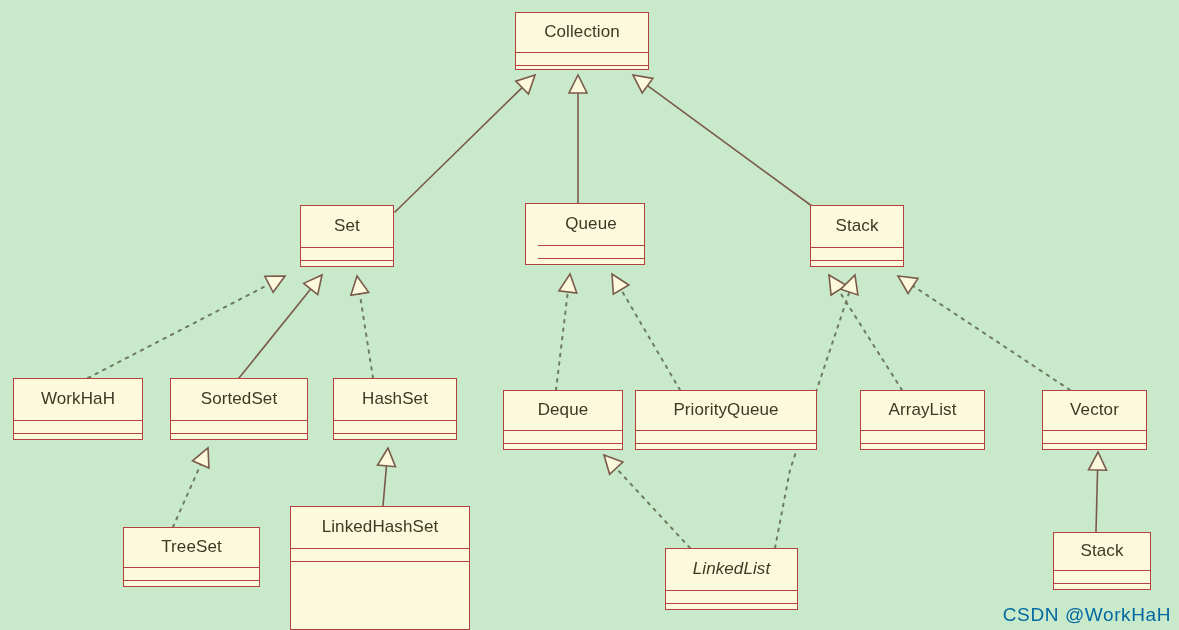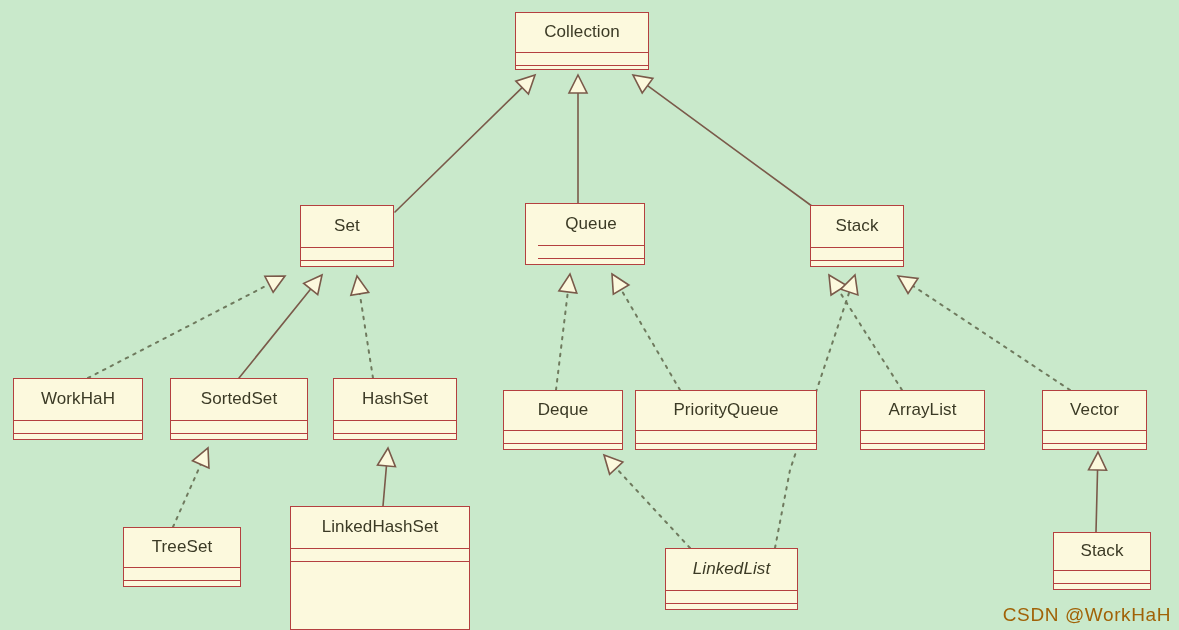--- a/index.html
+++ b/index.html
@@ -55,21 +55,21 @@
   }
   .uml-ops {
     flex: 1 1 auto;
     min-height: 10px;
   }
   #watermark {
     position: absolute;
     right: 8px;
     bottom: 4px;
     font-size: 19px;
-    color: #a16207;
+    color: #0369a1;
     letter-spacing: 0.6px;
     z-index: 9;
     white-space: nowrap;
   }
 </style>
 </head>
 <body>
 
 <div id="canvas">
 
@@ -185,21 +185,21 @@
       <div class="uml-class" style="left: 860px; top: 390px; width: 125px; height: 60px;">
         <div class="uml-name" style="height: 34px;">ArrayList</div>
         <div class="uml-attrs" style="height: 12px;"></div>
         <div class="uml-ops"></div>
       </div>
       <div class="uml-class" style="left: 1042px; top: 390px; width: 105px; height: 60px;">
         <div class="uml-name" style="height: 34px;">Vector</div>
         <div class="uml-attrs" style="height: 12px;"></div>
         <div class="uml-ops"></div>
       </div>
-      <div class="uml-class" style="left: 123px; top: 527px; width: 118px; height: 60px;">
+      <div class="uml-class" style="left: 123px; top: 527px; width: 137px; height: 60px;">
         <div class="uml-name" style="height: 34px;">TreeSet</div>
         <div class="uml-attrs" style="height: 12px;"></div>
         <div class="uml-ops"></div>
       </div>
       <div class="uml-class" style="left: 290px; top: 506px; width: 180px; height: 124px;">
         <div class="uml-name" style="height: 36px;">LinkedHashSet</div>
         <div class="uml-attrs" style="height: 12px;"></div>
         <div class="uml-ops"></div>
       </div>
       <div class="uml-class" style="left: 665px; top: 548px; width: 133px; height: 62px; font-style: italic;">

